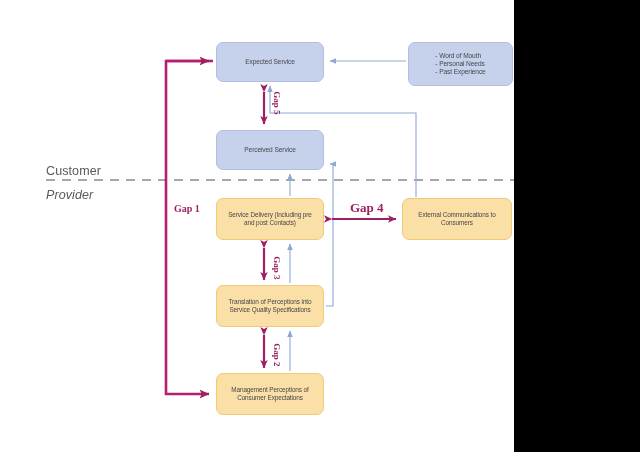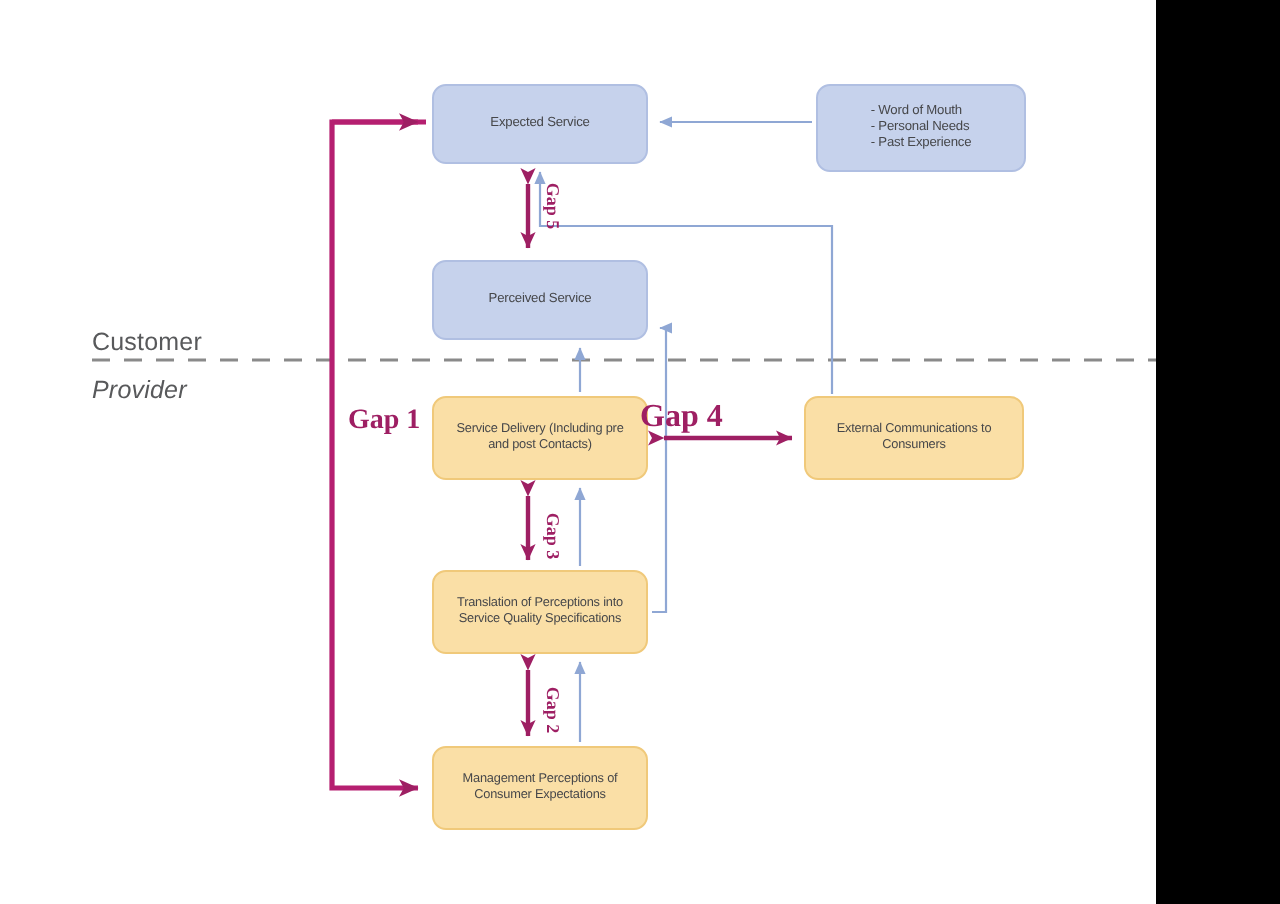--- a/index.html
+++ b/index.html
@@ -11,21 +11,21 @@
     width: 640px;
     height: 452px;
     position: relative;
     overflow: hidden;
     font-family: "Liberation Sans", sans-serif;
   }
   #canvas {
     position: absolute;
     left: 0;
     top: 0;
-    width: 578px;
+    width: 514px;
     height: 452px;
     background: #ffffff;
     overflow: hidden;
   }
   #svg-layer {
     position: absolute;
     left: 0;
     top: 0;
     width: 578px;
     height: 452px;
@@ -147,23 +147,23 @@
   <div class="node node-orange" style="left:216px; top:285px; width:108px; height:42px; font-size:6.4px;">
     <span class="node-text">Translation of Perceptions into
 Service Quality Specifications</span>
   </div>
 
   <div class="node node-orange" style="left:216px; top:373px; width:108px; height:42px; font-size:6.4px;">
     <span class="node-text">Management Perceptions of
 Consumer Expectations</span>
   </div>
 
-  <div class="gap-label" style="left:174px; top:203px; font-size:14px;">Gap 1</div>
+  <div class="gap-label" style="left:174px; top:203px; font-size:10px;">Gap 1</div>
 
   <div class="gap-label vertical" style="left:265px; top:350px; font-size:9px; transform:rotate(90deg);">Gap 2</div>
 
   <div class="gap-label vertical" style="left:265px; top:263px; font-size:9px; transform:rotate(90deg);">Gap 3</div>
 
-  <div class="gap-label" style="left:320px; top:200px; font-size:16px;">Gap 4</div>
+  <div class="gap-label" style="left:350px; top:200px; font-size:13px;">Gap 4</div>
 
   <div class="gap-label vertical" style="left:265px; top:98px; font-size:9px; transform:rotate(90deg);">Gap 5</div>
 
 </div>
 
 </body></html>

